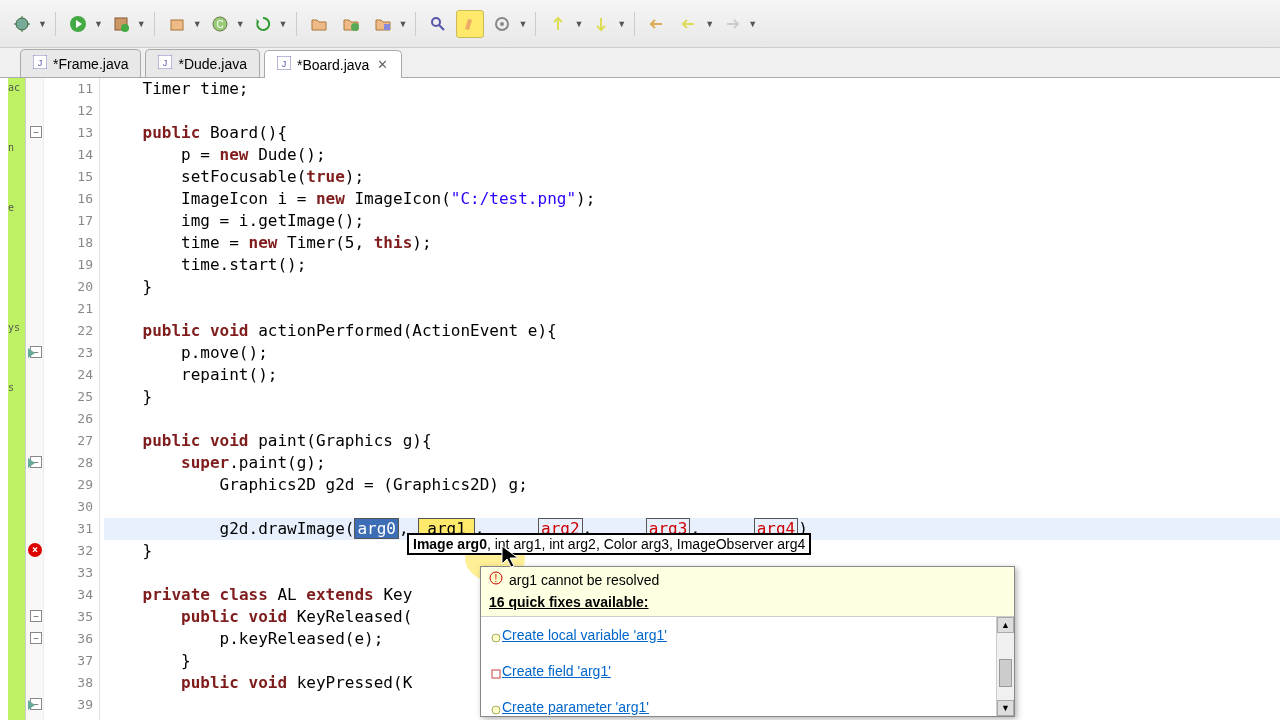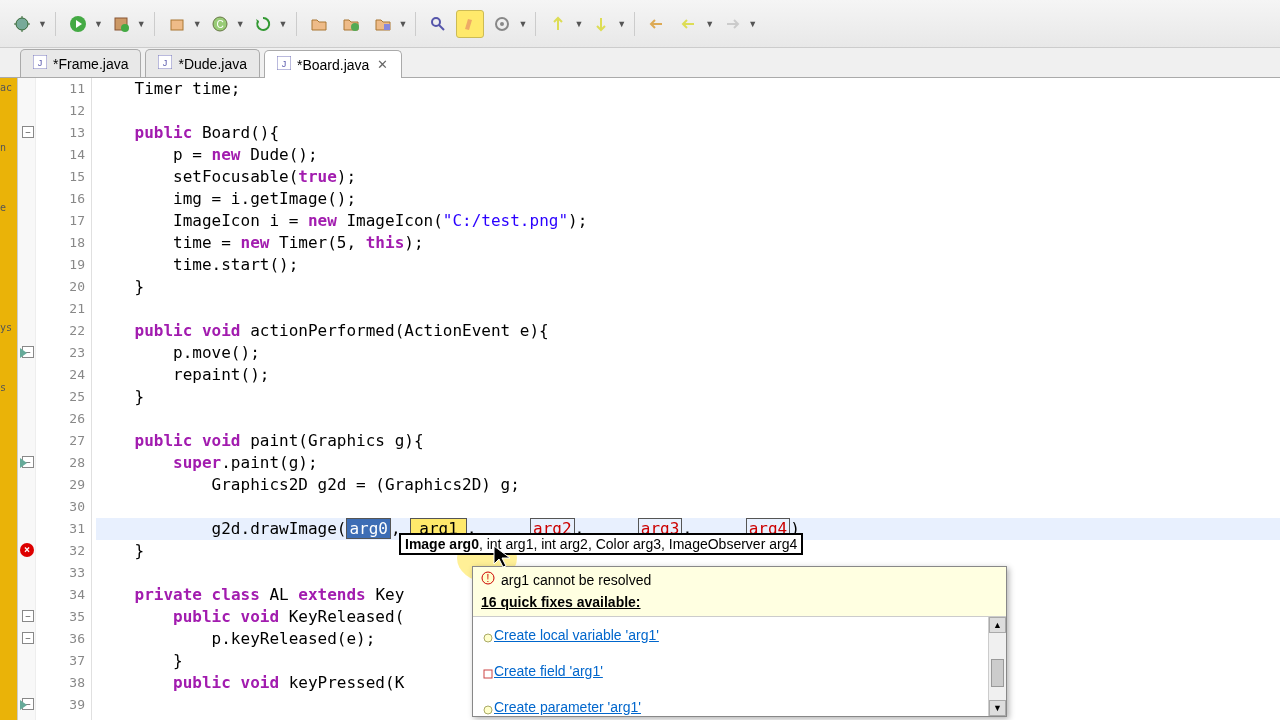--- a/index.html
+++ b/index.html
@@ -9,30 +9,30 @@
 .tb-btn { width: 28px; height: 28px; display: flex; align-items: center; justify-content: center; border-radius: 3px; cursor: pointer; }
 .tb-sep { width: 1px; height: 24px; background: #ccc; margin: 0 4px; }
 .tb-dd { font-size: 9px; color: #555; margin-left: -2px; }
 
 .tabs { height: 30px; background: #f0f0f0; display: flex; align-items: flex-end; padding-left: 20px; border-bottom: 1px solid #aaa; }
 .tab { height: 28px; padding: 0 12px; background: #e8e8e8; border: 1px solid #aaa; border-bottom: none; border-radius: 5px 5px 0 0; margin-right: 4px; display: flex; align-items: center; gap: 6px; font-size: 14px; cursor: pointer; }
 .tab.active { background: #fff; position: relative; top: 1px; }
 .tab-close { width: 14px; height: 14px; display: flex; align-items: center; justify-content: center; font-size: 13px; color: #666; }
 
 .editor { display: flex; height: calc(100% - 78px); font-family: 'Consolas', 'Monaco', monospace; font-size: 16px; position: relative; }
-.sidebar-cropped { width: 18px; background: #eab308; border-right: 1px solid #ccc; font-size: 10px; overflow: hidden; color: #555; padding-top: 4px; }
+.sidebar-cropped { width: 18px; background: #bef264; border-right: 1px solid #ccc; font-size: 10px; overflow: hidden; color: #555; padding-top: 4px; margin-left: 8px; }
 .gutter { width: 56px; background: #fff; border-right: 1px solid #e0e0e0; text-align: right; padding-right: 6px; position: relative; }
 .line-num { height: 22px; line-height: 22px; color: #888; font-size: 13px; position: relative; }
 .fold-marker { position: absolute; left: -14px; top: 4px; width: 12px; height: 12px; border: 1px solid #888; font-size: 9px; line-height: 10px; text-align: center; background: #fff; color: #555; }
 .error-marker { position: absolute; left: -16px; top: 3px; width: 14px; height: 14px; background: #d00; border-radius: 50%; color: #fff; font-size: 10px; line-height: 14px; text-align: center; font-weight: bold; }
 .fold-column { width: 18px; background: #f8f8f8; border-right: 1px solid #eee; }
 
 .code { flex: 1; background: #fff; padding-left: 4px; position: relative; }
 .code-line { height: 22px; line-height: 22px; white-space: pre; position: relative; }
-.kw { color: #a21caf; font-weight: bold; }
+.kw { color: #7f1d1d; font-weight: bold; }
 .str { color: #2a00ff; }
 .highlight-line { background: #e8f0fe; }
 
 .arg-box { border: 1px solid #555; padding: 0 2px; }
 .arg-sel { background: #3d6db5; color: #fff; padding: 0 2px; }
 .arg-hl { background: #ffe96b; padding: 0 8px; }
 .arg-err { color: #c00; text-decoration: underline wavy #c00; margin-left: 44px; }
 
 .param-hint { position: absolute; background: #fff; border: 2px solid #000; padding: 1px 4px; font-size: 14px; font-family: Arial; z-index: 5; margin-top: 16px; }
 .param-hint b { font-weight: bold; }
@@ -234,22 +234,22 @@
       <div class="line-num">38</div>
       <div class="line-num">39<div class="fold-marker">−</div><div style="position: absolute; left: -16px; top: 6px; width: 0px; height: 0px; border-top: 5px solid transparent; border-bottom: 5px solid transparent; border-left: 7px solid rgb(102, 170, 153);"></div></div>
     </div>
   <div class="code" id="code">
 
     <div class="code-line">    Timer time;</div>
       <div class="code-line">    </div>
       <div class="code-line">    <span class="kw">public</span> Board(){</div>
       <div class="code-line">        p = <span class="kw">new</span> Dude();</div>
       <div class="code-line">        setFocusable(<span class="kw">true</span>);</div>
+      <div class="code-line">        ImageIcon i = <span class="kw">new</span> ImageIcon(<span class="str">"C:/test.png"</span>);</div>
       <div class="code-line">        img = i.getImage();</div>
-      <div class="code-line">        ImageIcon i = <span class="kw">new</span> ImageIcon(<span class="str">"C:/test.png"</span>);</div>
       <div class="code-line">        time = <span class="kw">new</span> Timer(5, <span class="kw">this</span>);</div>
       <div class="code-line">        time.start();</div>
       <div class="code-line">    }</div>
       <div class="code-line">    </div>
       <div class="code-line">    <span class="kw">public</span> <span class="kw">void</span> actionPerformed(ActionEvent e){</div>
       <div class="code-line">        p.move();</div>
       <div class="code-line">        repaint();</div>
       <div class="code-line">    }</div>
       <div class="code-line">    </div>
       <div class="code-line">    <span class="kw">public</span> <span class="kw">void</span> paint(Graphics g){</div>

